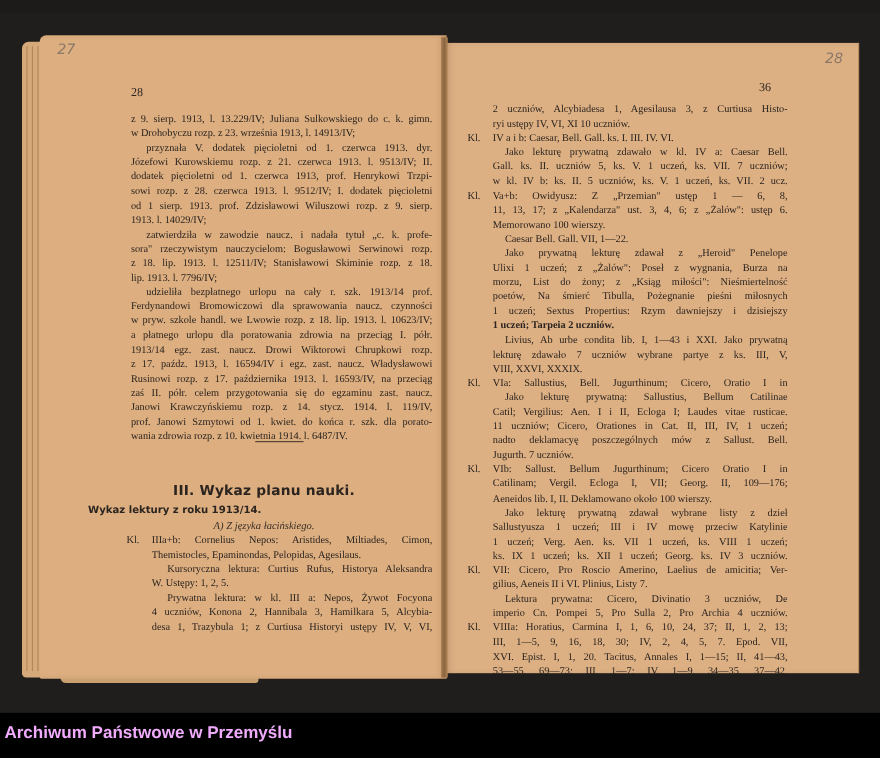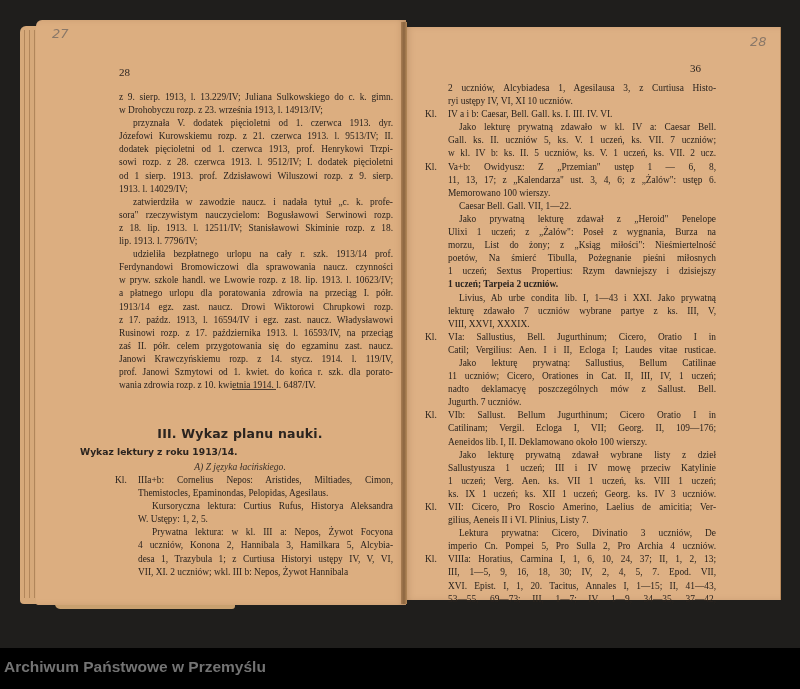--- a/index.html
+++ b/index.html
@@ -3,21 +3,21 @@
 <meta charset="utf-8">
 <style>
   html, body { margin: 0; padding: 0; }
   body {
     width: 800px; height: 689px; overflow: hidden;
     background: #1c1b1a;
     position: relative;
     font-family: "Liberation Serif", "DejaVu Serif", serif;
   }
   .scan-area {
-    position: absolute; left: 0; top: 0; width: 800px; height: 648px;
+    position: absolute; left: 0; top: 12px; width: 800px; height: 648px;
     background: #1f1e1c;
   }
   
   .page-stack {
     position: absolute; left: 20px; top: 26px; width: 386px; height: 578px;
     background: #d6a97a;
     border-radius: 6px 0 0 4px;
   }
   .page-stack .edge {
     position: absolute; top: 4px; bottom: 6px; width: 1px;
@@ -79,21 +79,21 @@
     position: absolute; left: 80px; width: 320px; top: 461px; text-align: center;
     font-style: italic; font-size: 9.6px; color: #3a3028;
   }
   .footer {
     position: absolute; left: 0; top: 648px; width: 800px; height: 41px;
     background: #000;
   }
   .footer-title {
     position: absolute; left: 4px; top: 10px;
     font-family: "Liberation Sans", "DejaVu Sans", sans-serif;
-    font-weight: bold; font-size: 15.5px; color: #737373;
+    font-weight: bold; font-size: 15.5px; color: #f0abfc;
   }
 </style>
 </head>
 <body>
 
 <div class="scan-area">
 
   <div class="page-stack">
     <div class="edge" style="left:4px"></div>
     <div class="edge" style="left:9px"></div>
@@ -152,21 +152,20 @@
   <div class="h-sec">A) Z języka łacińskiego.</div>
 
   <div class="text" id="left-classes" style="left:115px; top:474px; width:278px;">
       <span class="line"><span class="kl">Kl.</span><span>IIIa+b: Cornelius Nepos: Aristides, Miltiades, Cimon,</span></span>
       <span class="line hang last">Themistocles, Epaminondas, Pelopidas, Agesilaus.</span>
       <span class="line hang" style="padding-left: 37px;">Kursoryczna lektura: Curtius Rufus, Historya Aleksandra</span>
       <span class="line hang last">W. Ustępy: 1, 2, 5.</span>
       <span class="line hang" style="padding-left: 37px;">Prywatna lektura: w kl. III a: Nepos, Żywot Focyona</span>
       <span class="line hang">4 uczniów, Konona 2, Hannibala 3, Hamilkara 5, Alcybia-</span>
       <span class="line hang">desa 1, Trazybula 1; z Curtiusa Historyi ustępy IV, V, VI,</span>
-      <span class="line hang last">VII, XI. 2 uczniów; wkl. III b: Nepos, Żywot Hannibala</span>
     </div>
 
   <div class="text" id="right-body" style="left:425px; top:82px; width:291px;">
       <span class="line" style="padding-left: 23px;"><span>2 uczniów, Alcybiadesa 1, Agesilausa 3, z Curtiusa Histo-</span></span>
       <span class="line last" style="padding-left: 23px;"><span>ryi ustępy IV, VI, XI 10 uczniów.</span></span>
       <span class="line last"><span class="kl">Kl.</span><span>IV a i b: Caesar, Bell. Gall. ks. I. III. IV. VI.</span></span>
       <span class="line" style="padding-left: 34px;"><span>Jako lekturę prywatną zdawało w kl. IV a: Caesar Bell.</span></span>
       <span class="line" style="padding-left: 23px;"><span>Gall. ks. II. uczniów 5, ks. V. 1 uczeń, ks. VII. 7 uczniów;</span></span>
       <span class="line" style="padding-left: 23px;"><span>w kl. IV b: ks. II. 5 uczniów, ks. V. 1 uczeń, ks. VII. 2 ucz.</span></span>
       <span class="line"><span class="kl">Kl.</span><span>Va+b: Owidyusz: Z „Przemian" ustęp 1 — 6, 8,</span></span>
@@ -176,22 +175,22 @@
       <span class="line" style="padding-left: 34px;"><span>Jako prywatną lekturę zdawał z „Heroid" Penelope</span></span>
       <span class="line" style="padding-left: 23px;"><span>Ulixi 1 uczeń; z „Żalów": Poseł z wygnania, Burza na</span></span>
       <span class="line" style="padding-left: 23px;"><span>morzu, List do żony; z „Ksiąg miłości": Nieśmiertelność</span></span>
       <span class="line" style="padding-left: 23px;"><span>poetów, Na śmierć Tibulla, Pożegnanie pieśni miłosnych</span></span>
       <span class="line" style="padding-left: 23px;"><span>1 uczeń; Sextus Propertius: Rzym dawniejszy i dzisiejszy</span></span>
       <span class="line last" style="padding-left: 23px; font-weight: bold;"><span>1 uczeń; Tarpeia 2 uczniów.</span></span>
       <span class="line" style="padding-left: 34px;"><span>Livius, Ab urbe condita lib. I, 1—43 i XXI. Jako prywatną</span></span>
       <span class="line" style="padding-left: 23px;"><span>lekturę zdawało 7 uczniów wybrane partye z ks. III, V,</span></span>
       <span class="line last" style="padding-left: 23px;"><span>VIII, XXVI, XXXIX.</span></span>
       <span class="line"><span class="kl">Kl.</span><span>VIa: Sallustius, Bell. Jugurthinum; Cicero, Oratio I in</span></span>
+      <span class="line" style="padding-left: 34px;"><span>Jako lekturę prywatną: Sallustius, Bellum Catilinae</span></span>
       <span class="line" style="padding-left: 23px;"><span>Catil; Vergilius: Aen. I i II, Ecloga I; Laudes vitae rusticae.</span></span>
-      <span class="line" style="padding-left: 34px;"><span>Jako lekturę prywatną: Sallustius, Bellum Catilinae</span></span>
       <span class="line" style="padding-left: 23px;"><span>11 uczniów; Cicero, Orationes in Cat. II, III, IV, 1 uczeń;</span></span>
       <span class="line" style="padding-left: 23px;"><span>nadto deklamacyę poszczególnych mów z Sallust. Bell.</span></span>
       <span class="line last" style="padding-left: 23px;"><span>Jugurth. 7 uczniów.</span></span>
       <span class="line"><span class="kl">Kl.</span><span>VIb: Sallust. Bellum Jugurthinum; Cicero Oratio I in</span></span>
       <span class="line" style="padding-left: 23px;"><span>Catilinam; Vergil. Ecloga I, VII; Georg. II, 109—176;</span></span>
       <span class="line last" style="padding-left: 23px;"><span>Aeneidos lib. I, II. Deklamowano około 100 wierszy.</span></span>
       <span class="line" style="padding-left: 34px;"><span>Jako lekturę prywatną zdawał wybrane listy z dzieł</span></span>
       <span class="line" style="padding-left: 23px;"><span>Sallustyusza 1 uczeń; III i IV mowę przeciw Katylinie</span></span>
       <span class="line" style="padding-left: 23px;"><span>1 uczeń; Verg. Aen. ks. VII 1 uczeń, ks. VIII 1 uczeń;</span></span>
       <span class="line" style="padding-left: 23px;"><span>ks. IX 1 uczeń; ks. XII 1 uczeń; Georg. ks. IV 3 uczniów.</span></span>

